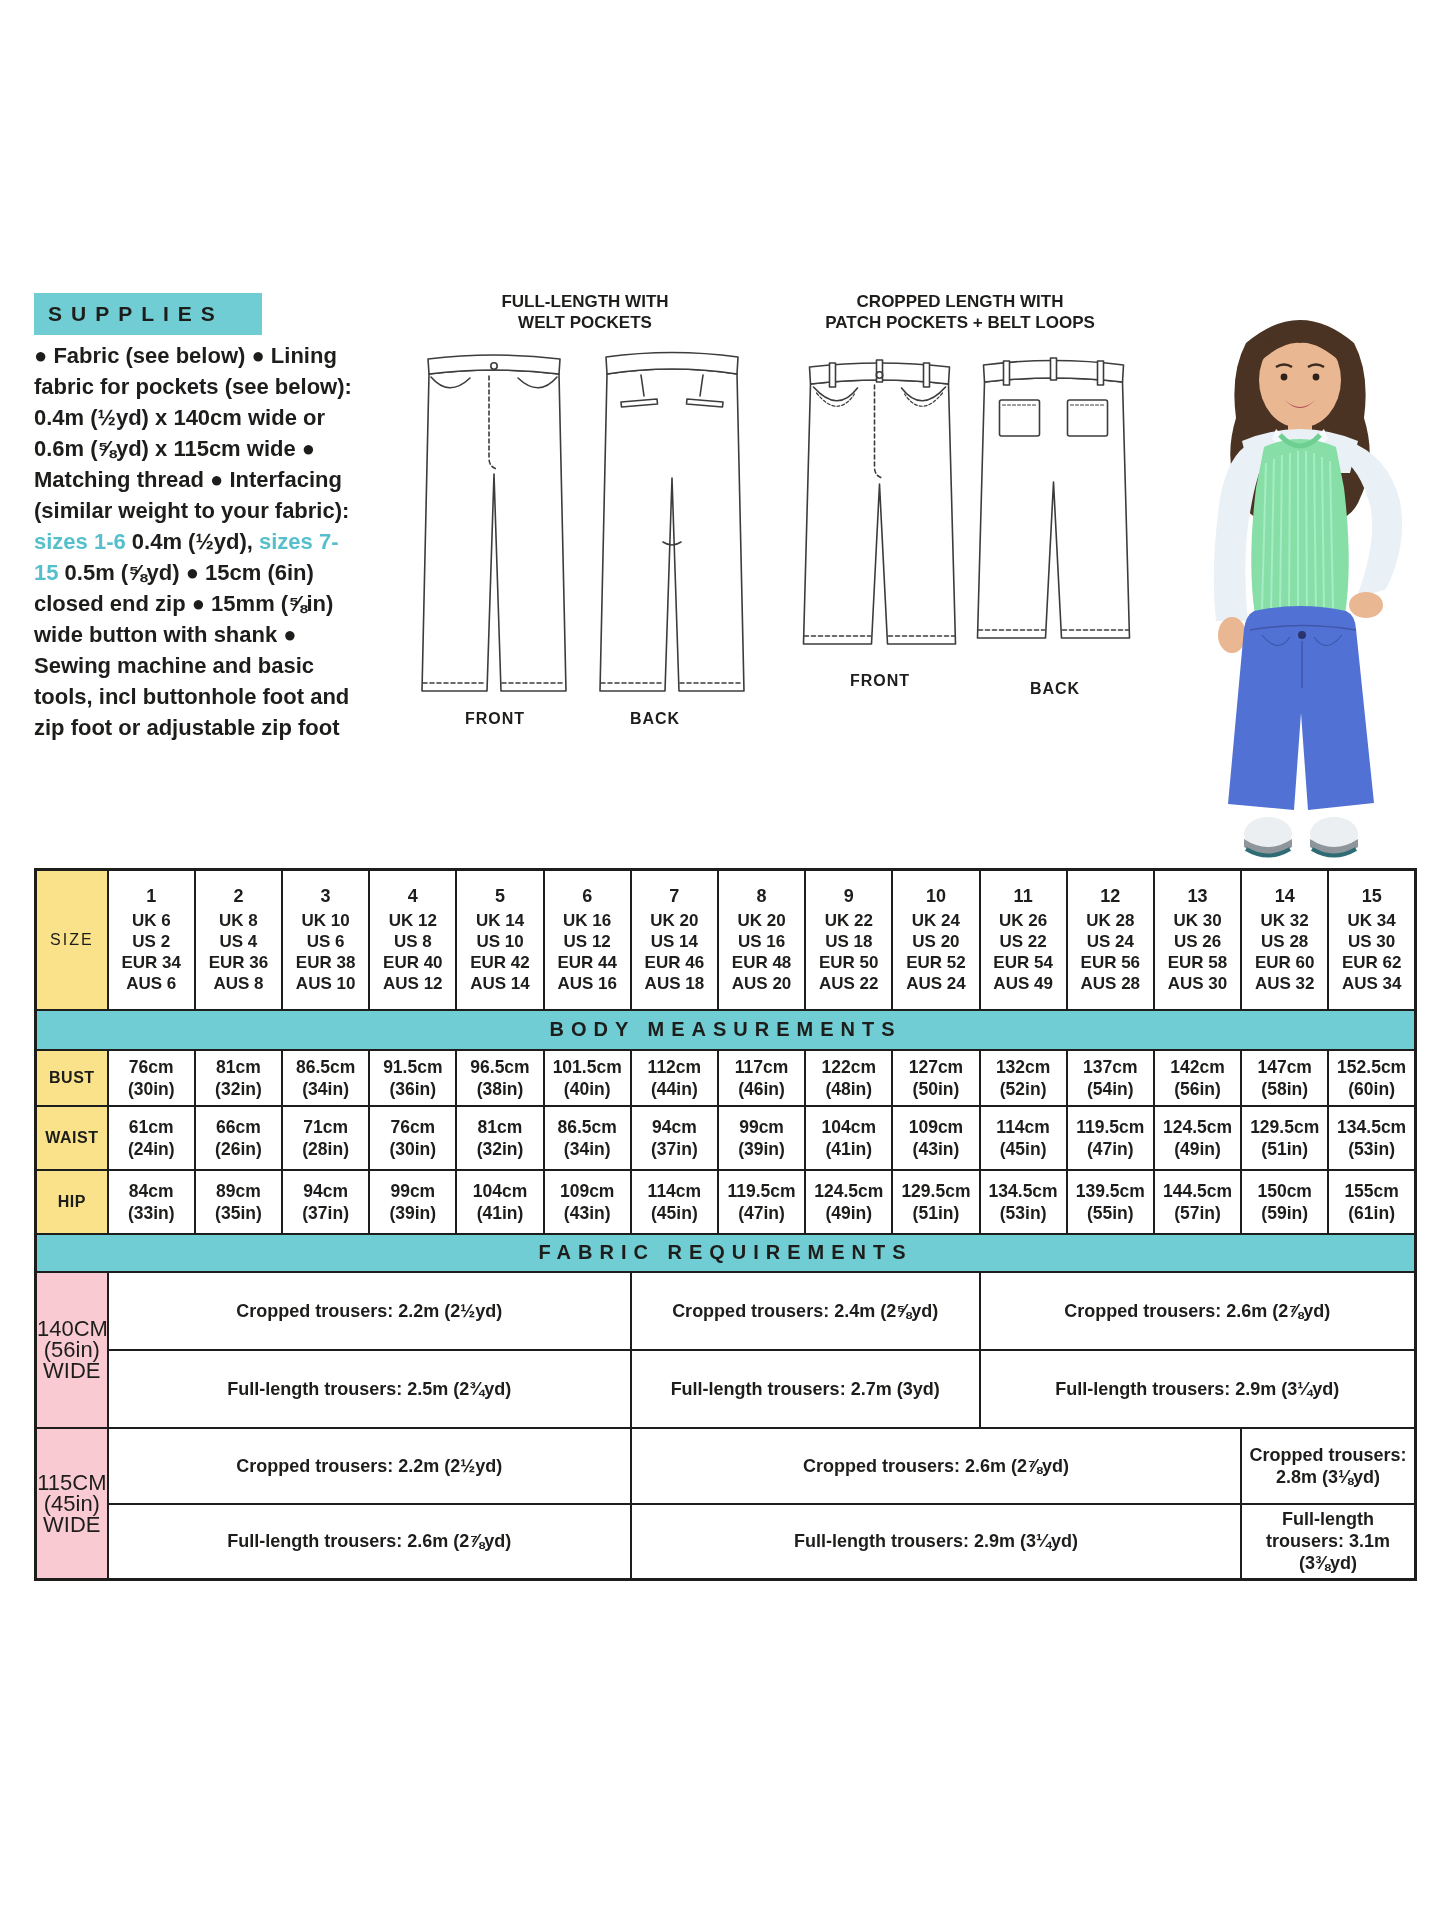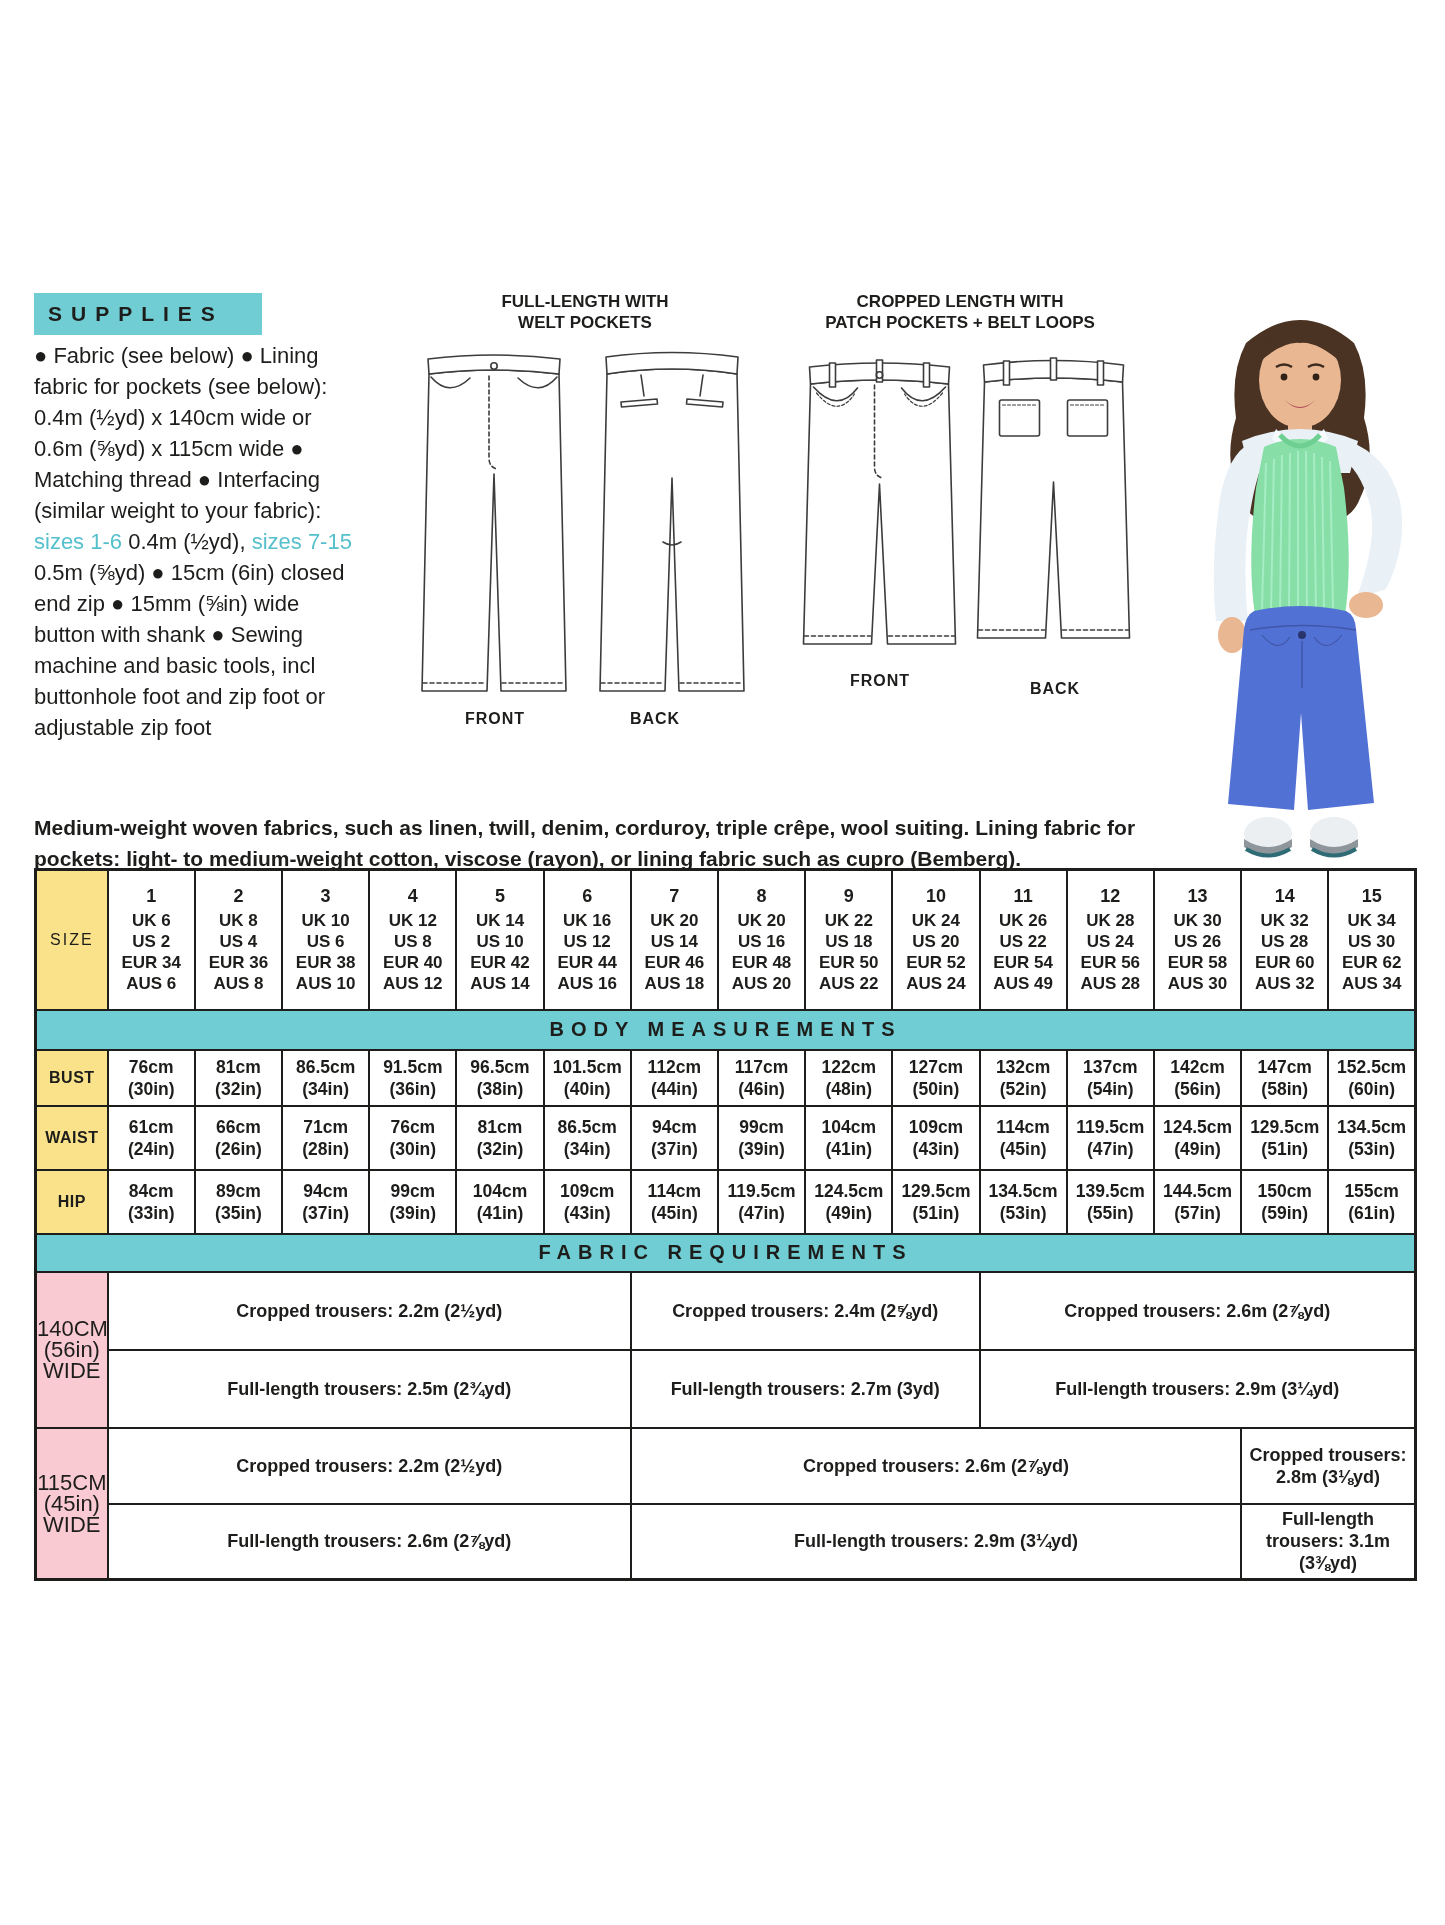--- a/index.html
+++ b/index.html
@@ -3,21 +3,21 @@
 <meta charset="utf-8">
 <style>
   html,body{margin:0;padding:0;background:#ffffff;}
   #page{position:relative;width:1445px;height:1925px;background:#fff;overflow:hidden;
         font-family:"Liberation Sans","DejaVu Sans",sans-serif;color:#1d1d1b;}
   .abs{position:absolute;}
   .band{position:absolute;background:#70cdd3;color:#1d1d1b;font-weight:bold;
         display:flex;align-items:center;padding-left:14px;box-sizing:border-box;}
   .band span{white-space:nowrap;}
   #supplies-band{left:34px;top:293px;width:228px;height:42px;font-size:21px;letter-spacing:9px;}
-  #supplies-text{left:34px;top:340px;width:324px;font-size:22px;line-height:31px;font-weight:normal;}
+  #supplies-text{left:34px;top:340px;width:324px;font-size:22px;line-height:31px;font-weight:bold;}
   #supplies-text .accent{color:#55c0cc;}
   .diagram-title{position:absolute;text-align:center;font-weight:bold;font-size:17px;line-height:21px;}
   #fl-title{left:430px;top:291px;width:310px;}
   #cr-title{left:795px;top:291px;width:330px;}
   .view-label{position:absolute;text-align:center;font-weight:bold;font-size:16px;letter-spacing:1px;width:120px;}
   #fl-front-label{left:435px;top:710px;}
   #fl-back-label{left:595px;top:710px;}
   #cr-front-label{left:820px;top:672px;}
   #cr-back-label{left:995px;top:680px;}
   #fs-band{left:34px;top:748px;width:440px;height:52px;font-size:21px;letter-spacing:8px;}
@@ -138,21 +138,20 @@
     <path d="M152,358 L152,405" stroke="#4056a8" stroke-width="1.5"></path>
     <path d="M112,352 Q128,372 140,354 M192,352 Q176,372 164,354" stroke="#4056a8" stroke-width="1.2" fill="none"></path>
     <ellipse cx="118" cy="551" rx="24" ry="17" fill="#eceff1"></ellipse>
     <path d="M94,556 Q118,572 142,556 L142,564 Q118,578 94,564 Z" fill="#8e959b"></path>
     <path d="M96,566 Q118,579 140,566" stroke="#2e6b74" stroke-width="4" fill="none"></path>
     <ellipse cx="184" cy="551" rx="24" ry="17" fill="#eceff1"></ellipse>
     <path d="M160,556 Q184,572 208,556 L208,564 Q184,578 160,564 Z" fill="#8e959b"></path>
     <path d="M162,566 Q184,579 206,566" stroke="#2e6b74" stroke-width="4" fill="none"></path>
   </svg>
 
-  <div id="fs-text" class="abs">Medium-weight woven fabrics, such as linen, twill, denim, corduroy, triple crêpe, wool suiting.  Lining fabric for pockets: light- to medium-weight cotton, viscose (rayon), or lining fabric such as cupro (Bemberg).</div>
 
   <table id="chart">
     <colgroup>
       <col class="c0">
         <col class="cs">
         <col class="cs">
         <col class="cs">
         <col class="cs">
         <col class="cs">
       <col class="cs">

